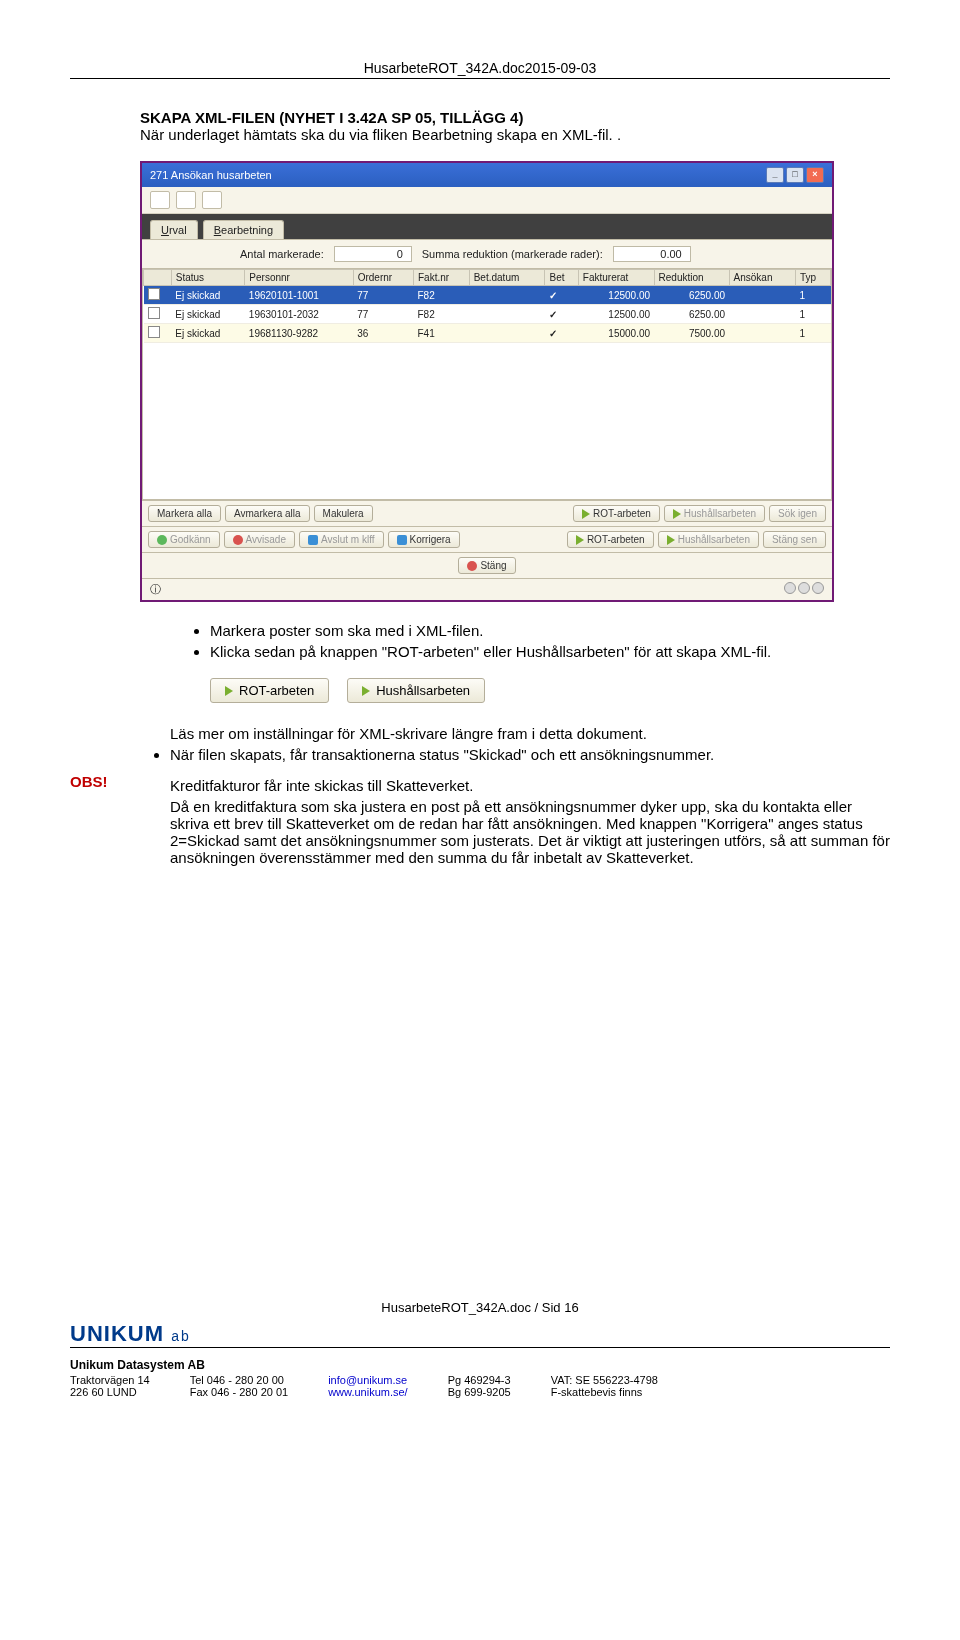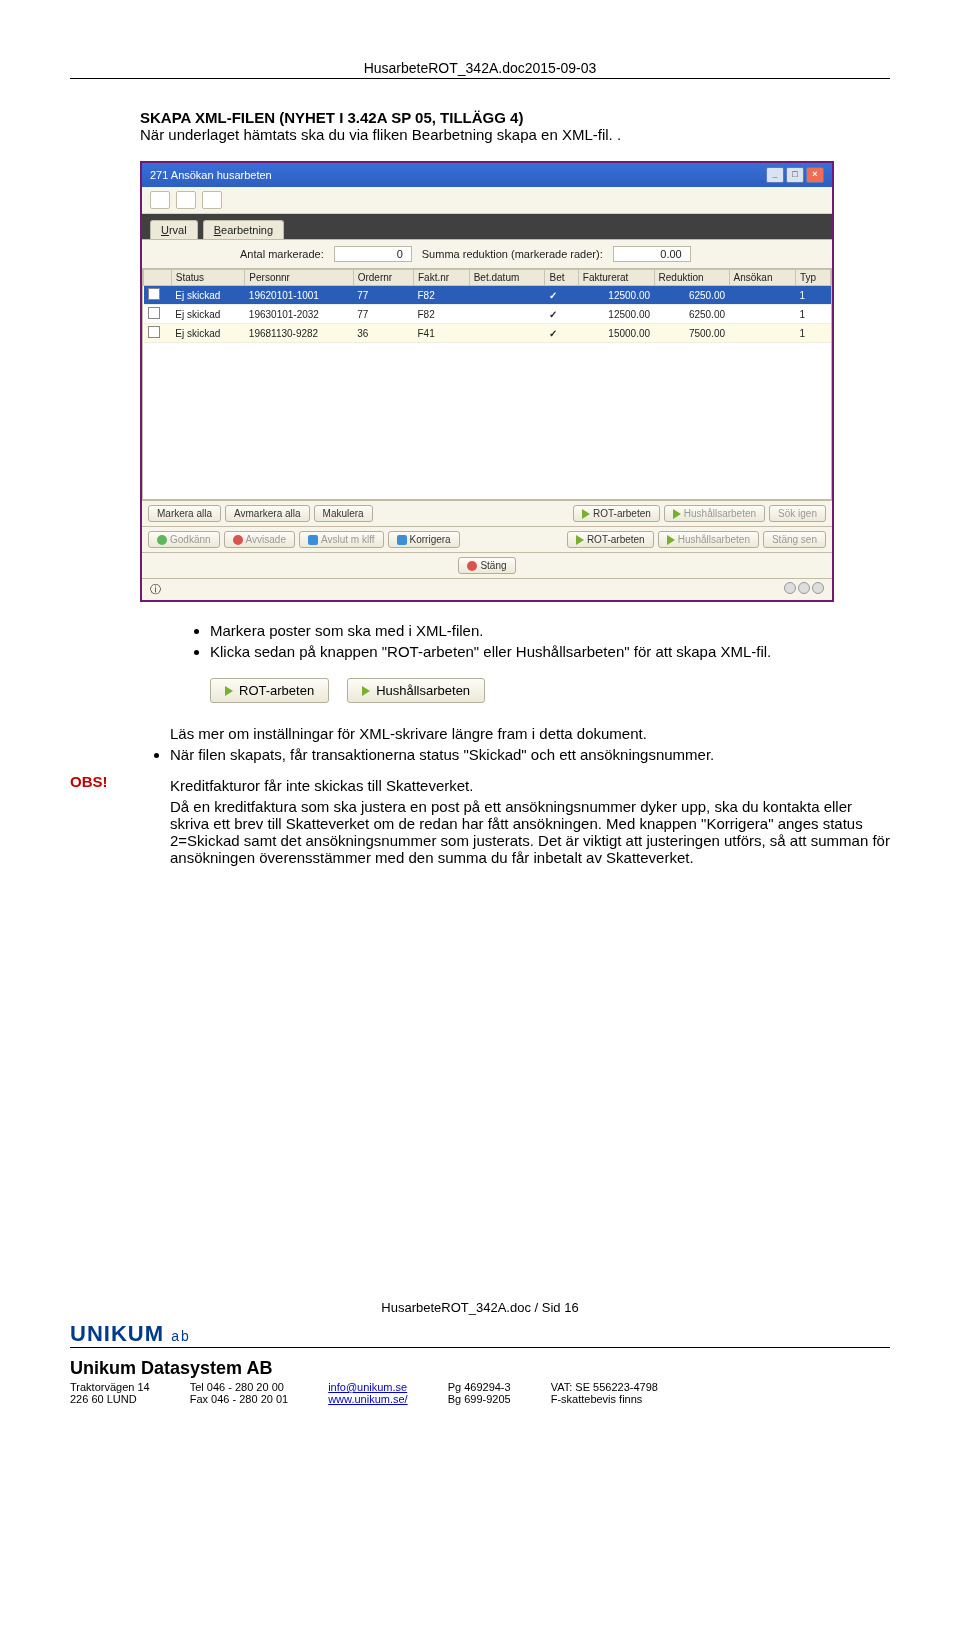--- a/index.html
+++ b/index.html
@@ -254,30 +254,30 @@
   .company {
     font-size: 22px;
     font-weight: bold;
     color: #003a8a;
     font-family: "Arial Black", Arial, sans-serif;
     letter-spacing: 1px;
   }
   .company .ab { font-size: 14px; font-weight: normal; letter-spacing: 2px; }
   .company-sub {
     font-weight: bold;
-    font-size: 18px;
+    font-size: 12px;
     margin-top: 4px;
   }
   .footer-cols {
     display: flex;
     font-size: 11px;
     margin-top: 2px;
   }
   .fcol { margin-right: 40px; }
-  .fcol a { color: #0000cc; text-decoration: underline; }
+  .fcol a { color: #0000cc; }
 </style>
 </head>
 <body>
 
 <div class="page">
 
   <div class="doc-header">
     <span>HusarbeteROT_342A.doc</span>
     <span>2015-09-03</span>
   </div>

